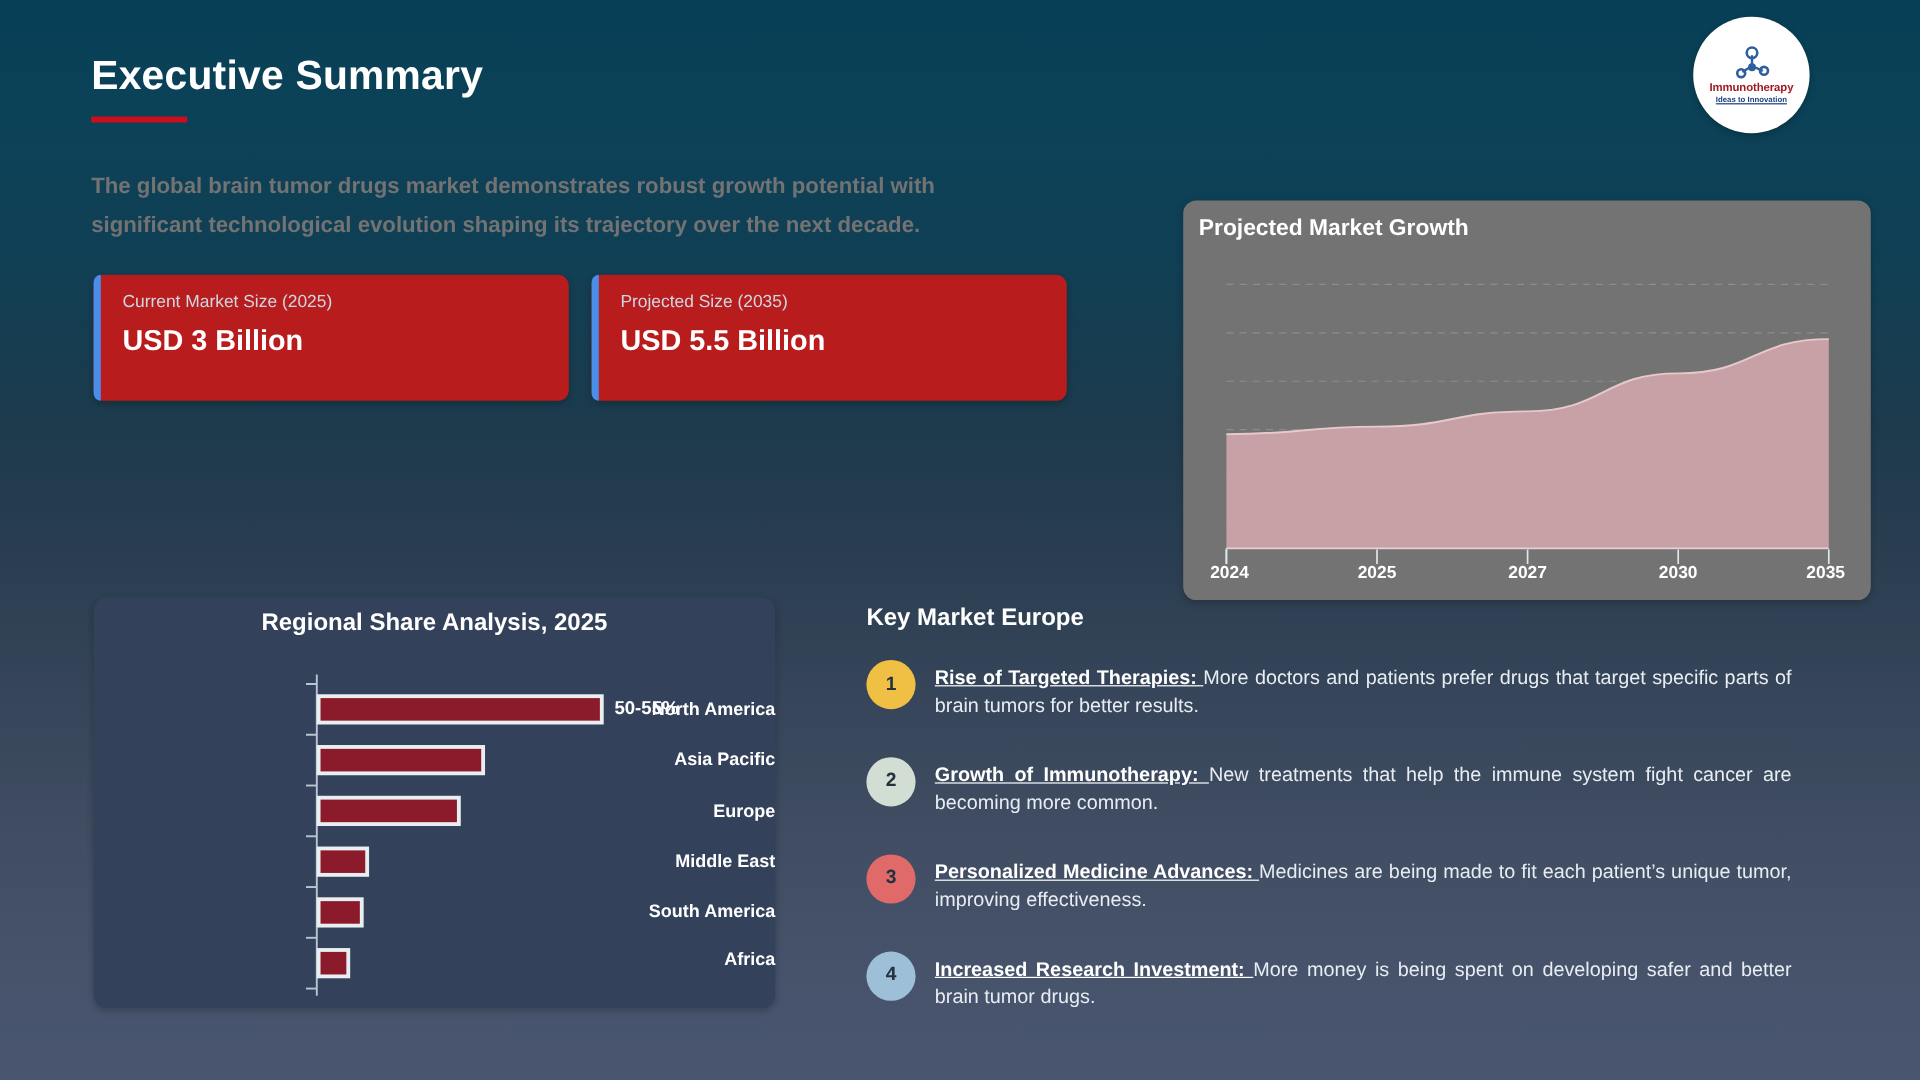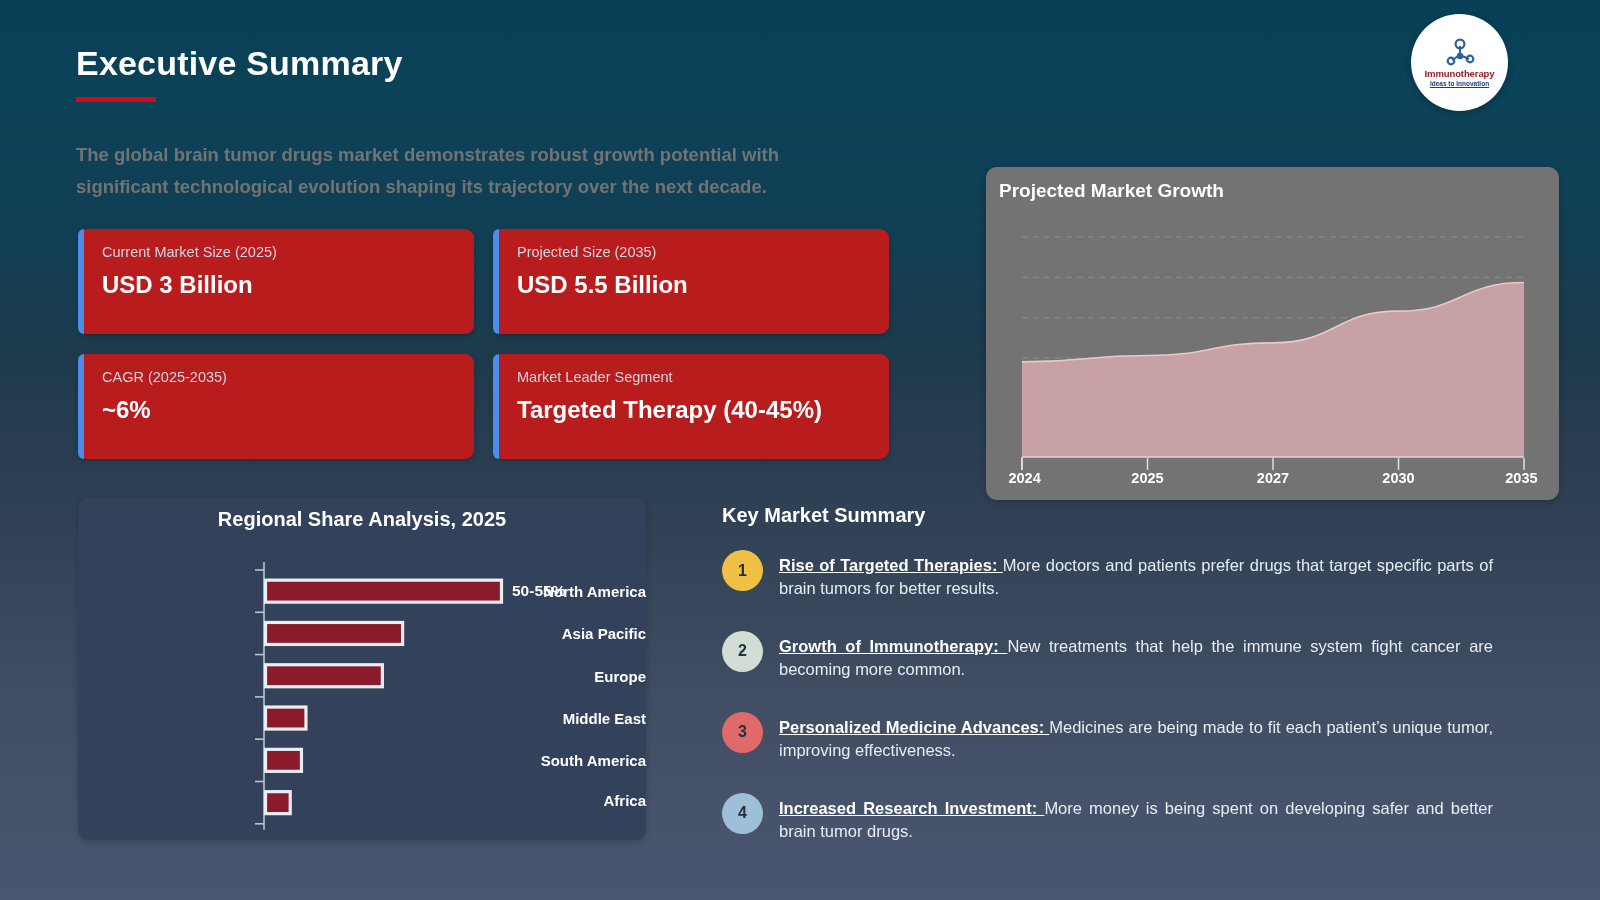--- a/index.html
+++ b/index.html
@@ -150,32 +150,20 @@
     <div class="crow">
       <div class="card">
         <div class="bar"></div>
         <div class="lbl">Current Market Size (2025)</div>
         <div class="val">USD 3 Billion</div>
       </div>
       <div class="card">
         <div class="bar"></div>
         <div class="lbl">Projected Size (2035)</div>
         <div class="val">USD 5.5 Billion</div>
-      </div>
-    </div>
-    <div class="crow">
-      <div class="card">
-        <div class="bar"></div>
-        <div class="lbl">CAGR (2025-2035)</div>
-        <div class="val">~6%</div>
-      </div>
-      <div class="card">
-        <div class="bar"></div>
-        <div class="lbl">Market Leader Segment</div>
-        <div class="val">Targeted Therapy  (40-45%)</div>
       </div>
     </div>
   </div>
 
   <div class="growth">
     <div class="gtitle">Projected Market Growth</div>
     <svg id="growth-svg" width="573" height="333">
         <g>
           <line x1="36" y1="70" x2="538" y2="70" stroke="#9fb4c2" stroke-width="1" stroke-dasharray="6 5" stroke-opacity="0.42"></line>
           <line x1="36" y1="110.36363636363637" x2="538" y2="110.36363636363637" stroke="#9fb4c2" stroke-width="1" stroke-dasharray="6 5" stroke-opacity="0.42"></line>
@@ -227,21 +215,21 @@
         <div class="bvalue" style="top: 93.15px; left: 434px;">50-55%</div>
         <div class="blabel" style="top: 135.45px; width: 170px;">Asia Pacific</div>
         <div class="blabel" style="top: 177.75px; width: 170px;">Europe</div>
         <div class="blabel" style="top: 220.05px; width: 170px;">Middle East</div>
         <div class="blabel" style="top: 262.35px; width: 170px;">South America</div>
         <div class="blabel" style="top: 302px; width: 170px;">Africa</div>
       </div>
   </div>
 
   <div class="trends">
-    <h2>Key Market Summary</h2>
+    <h2>Key Market Europe</h2>
     <div class="tlist" id="trend-list">
         <div class="titem">
           <div class="tbadge" style="background: rgb(240, 192, 68);">1</div>
           <div class="ttext"><b>Rise of Targeted Therapies: </b>More doctors and patients prefer drugs that target specific parts of brain tumors for better results.</div>
         </div>
         <div class="titem">
           <div class="tbadge" style="background: rgb(210, 221, 211);">2</div>
           <div class="ttext"><b>Growth of Immunotherapy: </b>New treatments that help the immune system fight cancer are becoming more common.</div>
         </div>
         <div class="titem">

